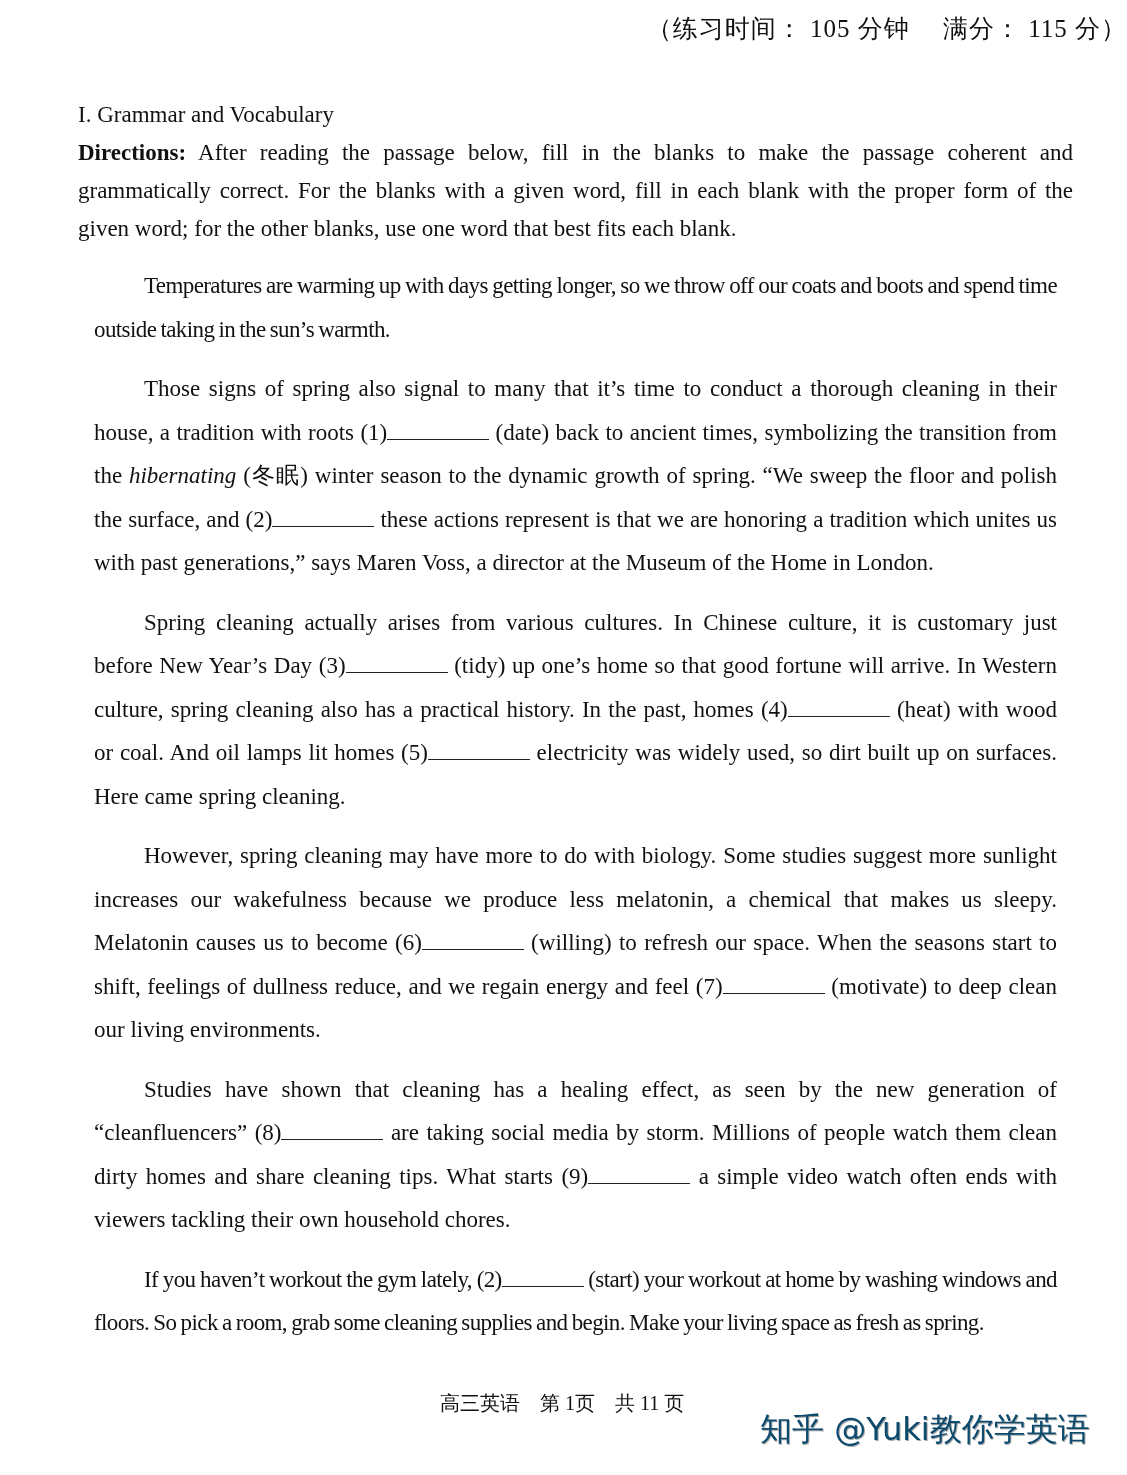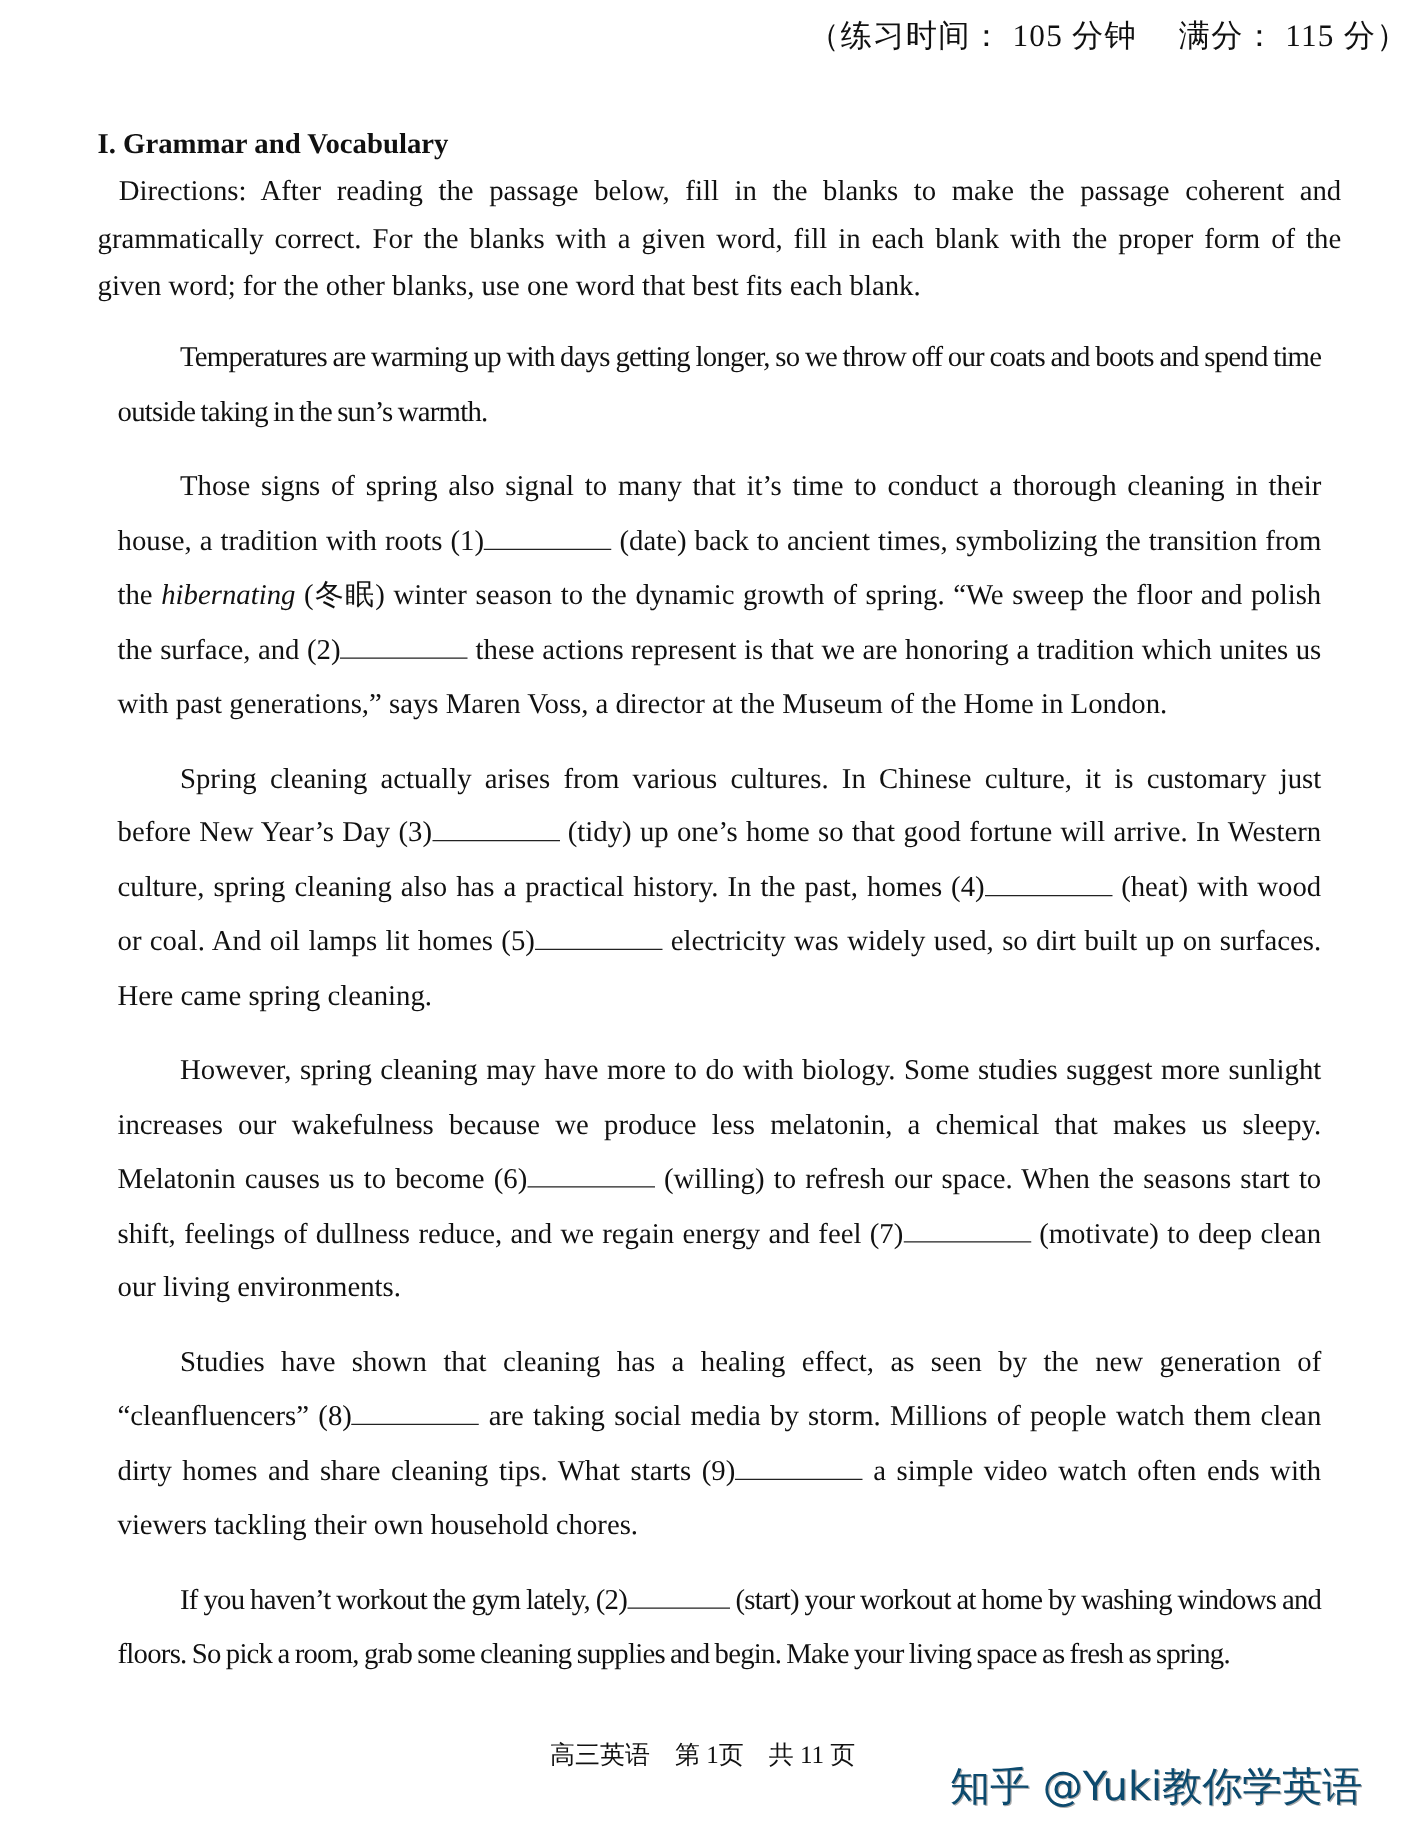--- a/index.html
+++ b/index.html
@@ -25,32 +25,32 @@
       letter-spacing: 1px;
       white-space: pre;
     }
     .content {
       position: absolute;
       left: 78px;
       top: 96px;
       width: 995px;
     }
     .part-title, .section-title {
-      font-weight: bold;
+      font-weight: normal;
       font-size: 23px;
       line-height: 38px;
       margin: 0;
     }
     .directions {
       font-size: 23px;
       line-height: 38px;
       text-align: justify;
       margin: 0 0 8px 0;
     }
-    .directions .label { font-weight: normal; margin-left: 17px; }
+    .directions .label { font-weight: bold; }
     .para {
       font-size: 23px;
       line-height: 43.5px;
       text-align: justify;
       text-indent: 50px;
       margin: 16px;
     }
     .para.condensed {
       letter-spacing: -0.6px;
       word-spacing: -1px;

